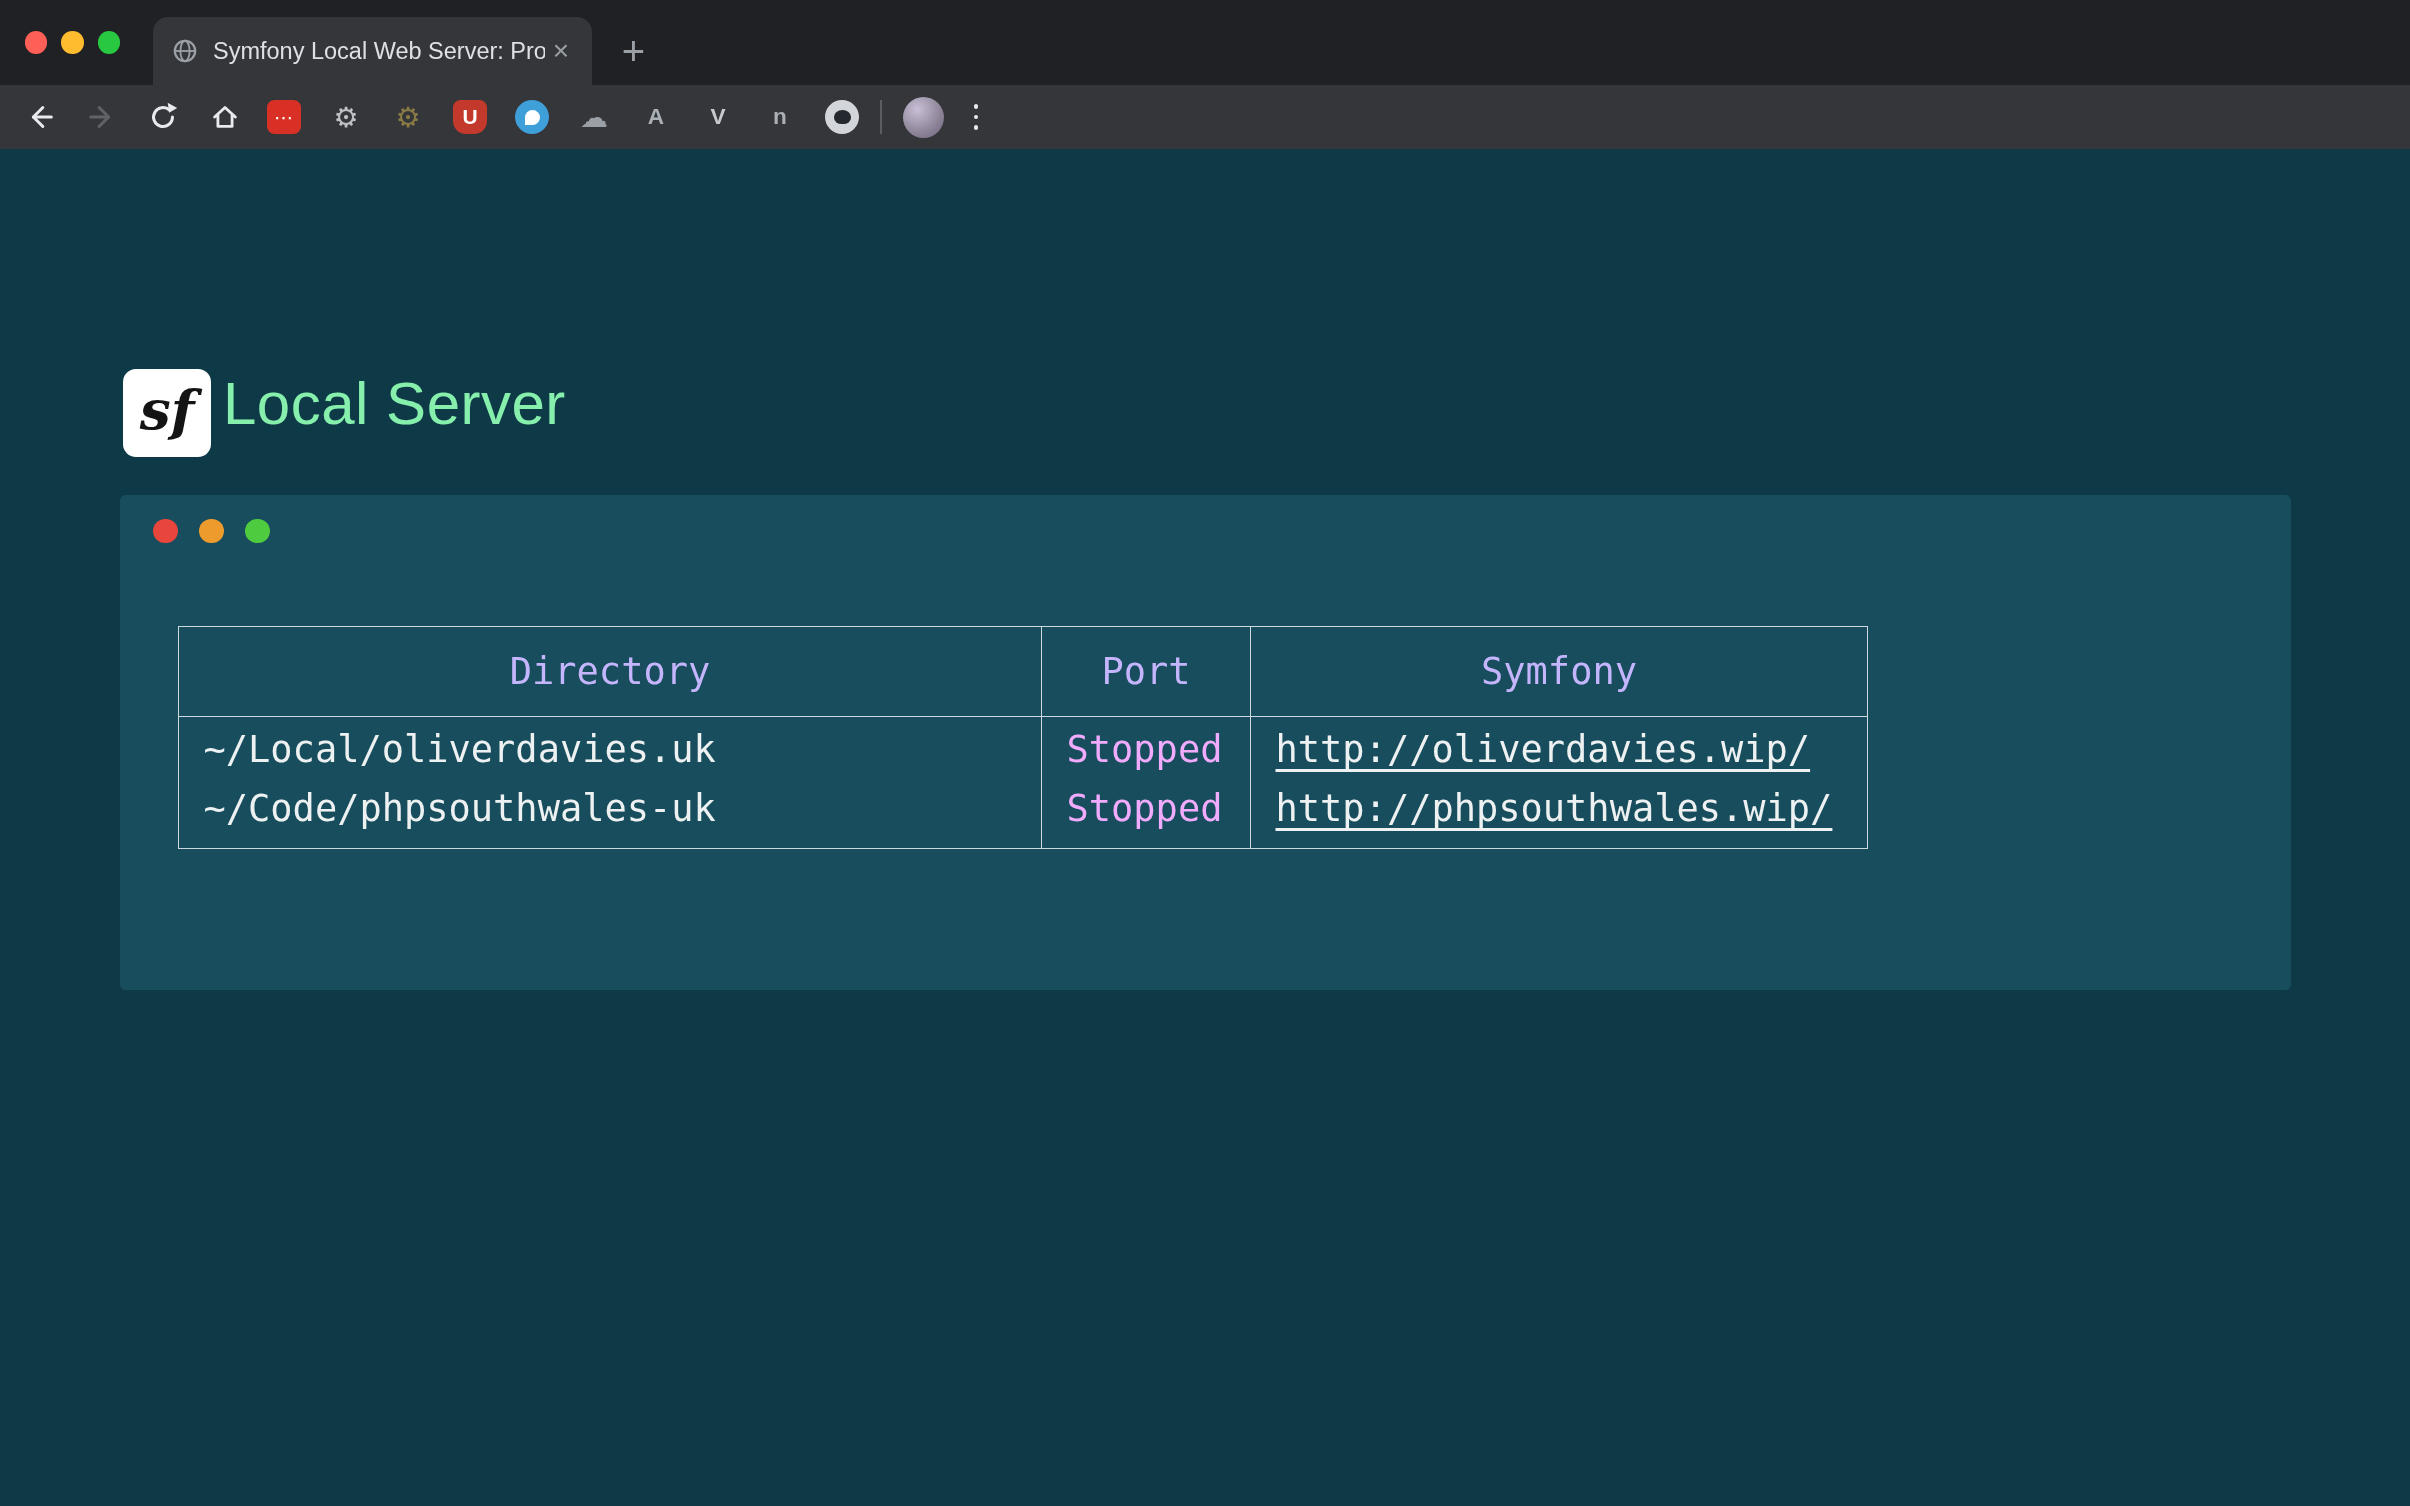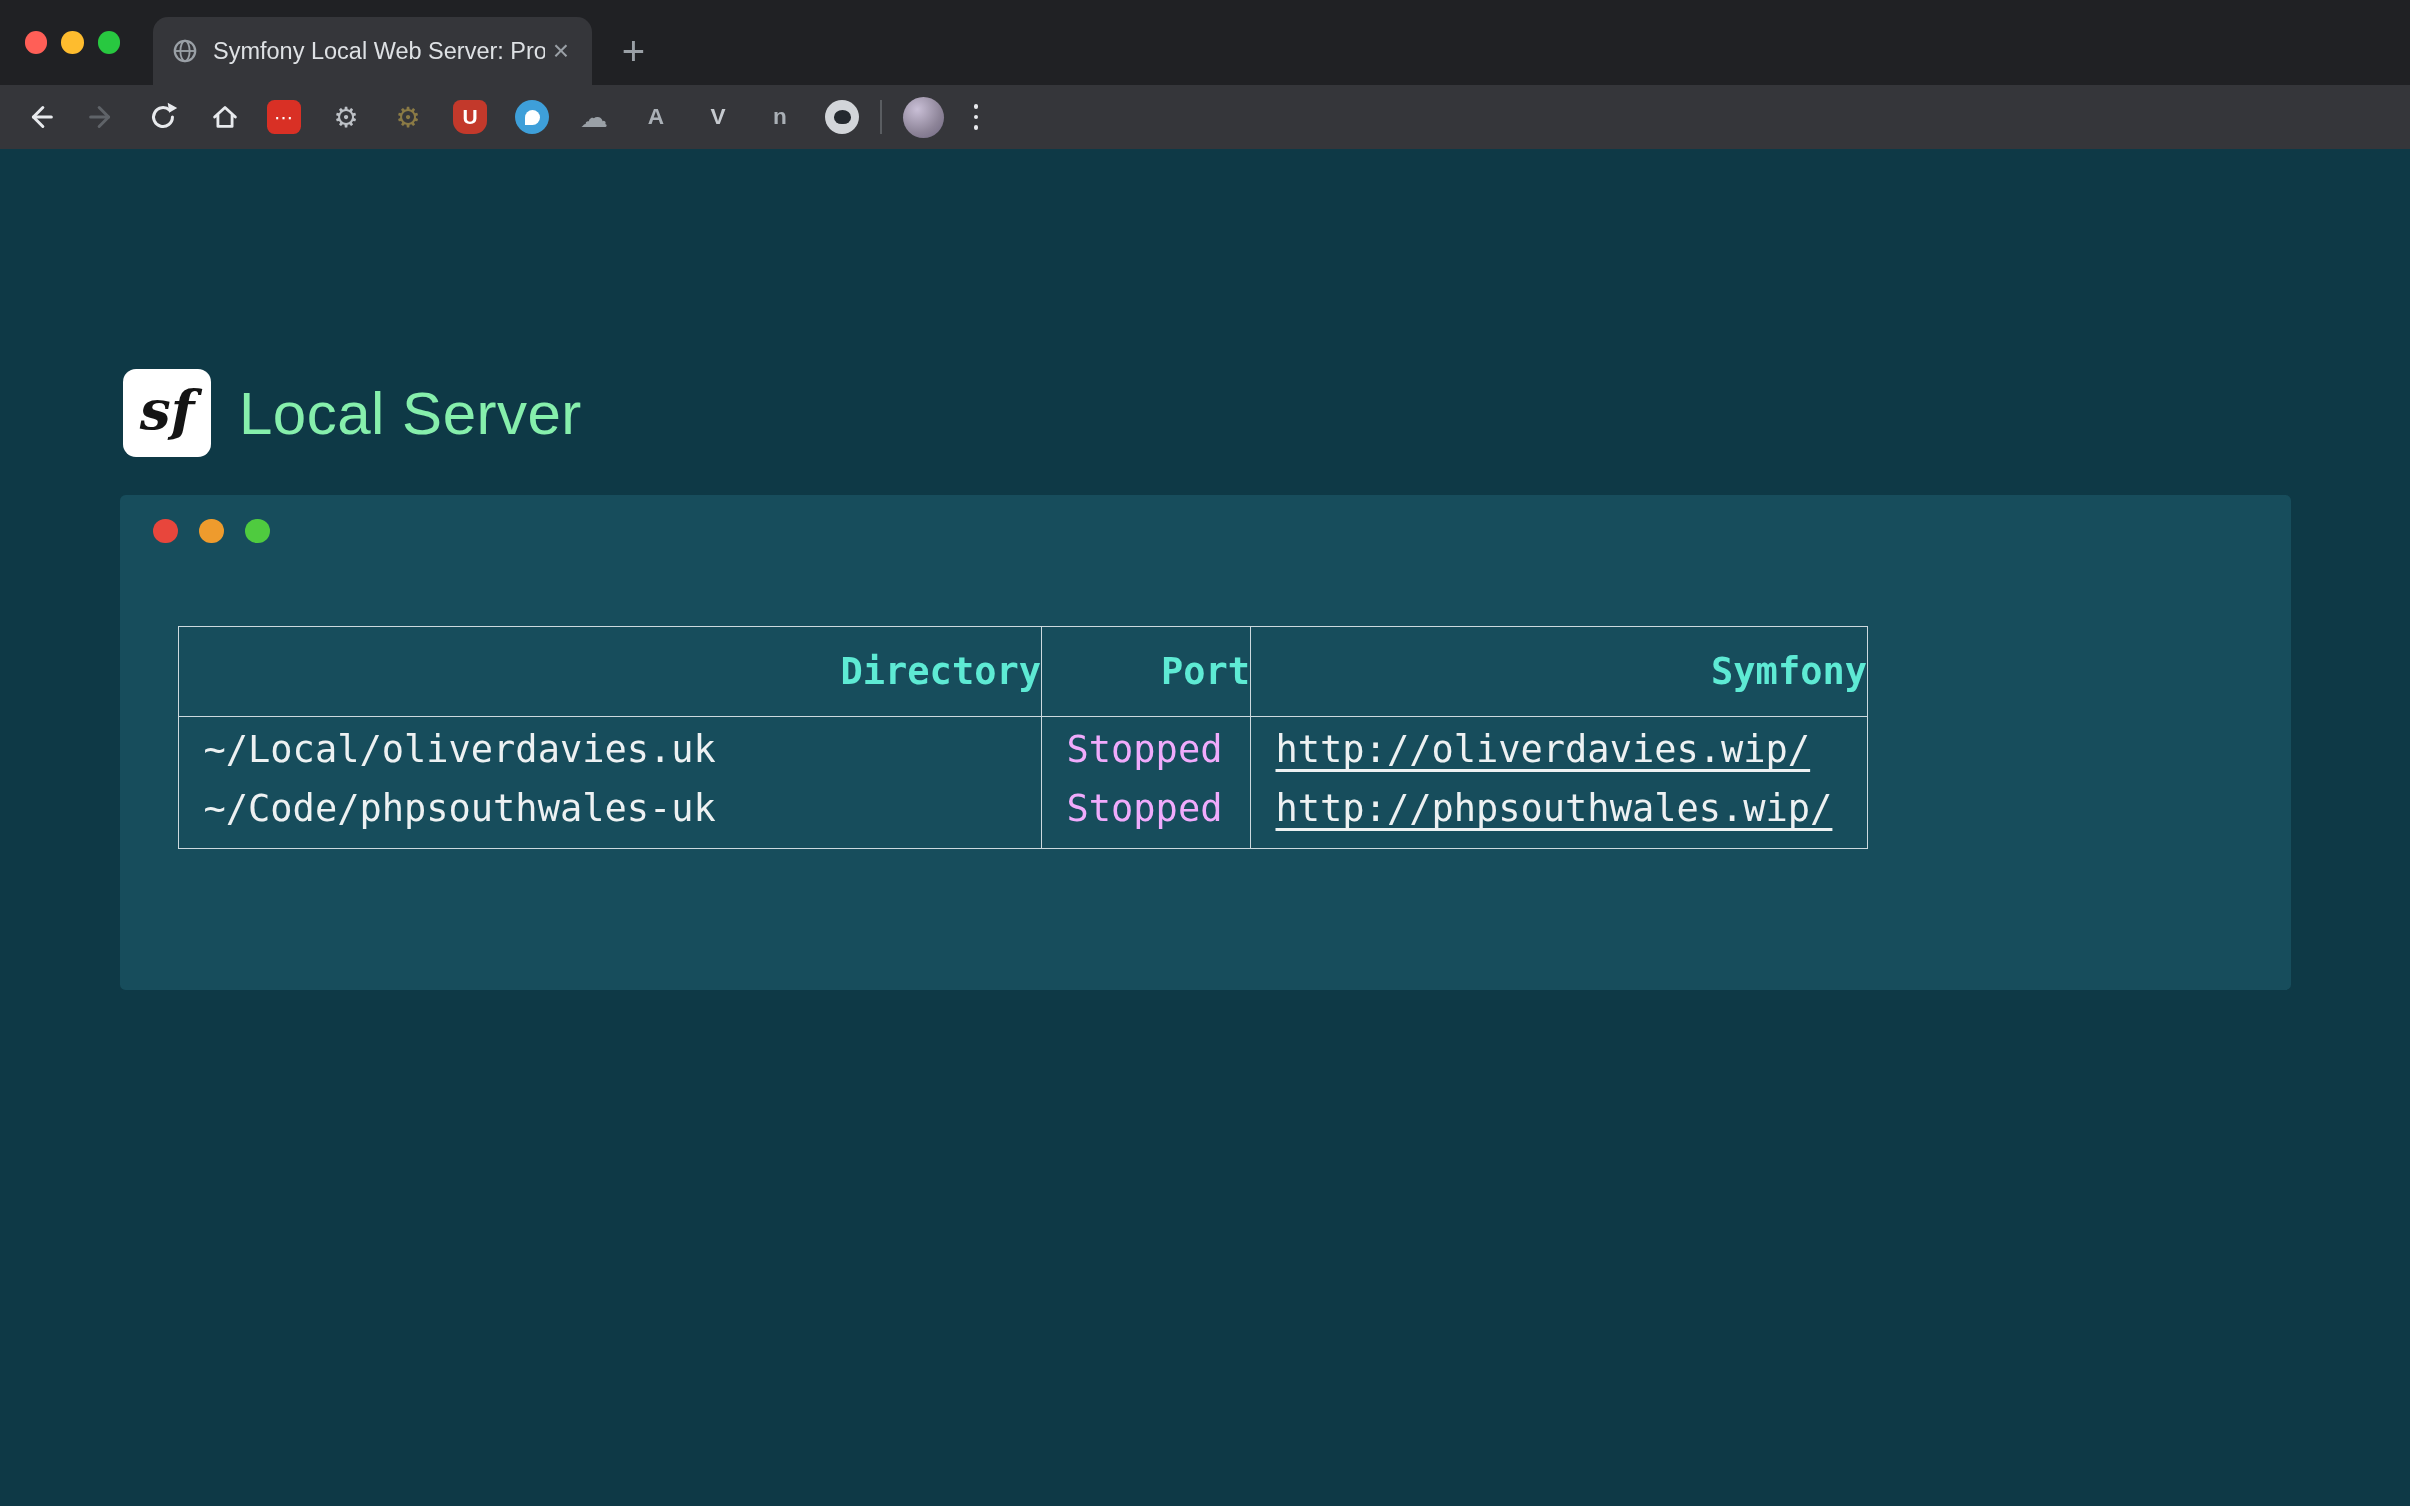--- a/index.html
+++ b/index.html
@@ -46,34 +46,34 @@
 
   .sep { width:1.9px; height:34px; background:#5a5d61; margin:0 21px; flex:0 0 auto; }
   .avatar { width:41px; height:41px; border-radius:50%; flex:0 0 auto;
             background:radial-gradient(circle at 35% 30%, #c9bfd6, #8d8498 60%, #6e6680); }
   .menu { width:38px; height:41px; margin-left:13px; display:flex; flex-direction:column; align-items:center;
           justify-content:center; gap:5.6px; flex:0 0 auto; }
   .menu i { width:4.7px; height:4.7px; border-radius:50%; background:#e8eaed; display:block; }
 
   
   .content { position:relative; height:1358px; background:#0e3946; }
-  .brand { position:absolute; left:123px; top:220px; display:flex; align-items:center; gap:28px; }
+  .brand { position:absolute; left:123px; top:220px; display:flex; gap:12px; }
   .logo { width:88px; height:88px; background:#fff; border-radius:13px; display:flex; align-items:center;
           justify-content:center; font:italic 700 55px "DejaVu Serif",serif; color:#141414; padding-bottom:7.5px; }
   .page-title { color:#86efac; font-size:60px; font-weight:400; letter-spacing:0.5px; }
 
   .panel { position:absolute; left:120px; top:346px; width:2171px; height:495px; background:#174d5c; border-radius:5.6px; }
   .panel-dots { position:absolute; left:33px; top:23.5px; display:flex; gap:21.7px; }
   .pd { width:24.5px; height:24.5px; border-radius:50%; }
   .pd.red{ background:#e8463c; } .pd.orange{ background:#ee9b2d; } .pd.green{ background:#4fcb3f; }
 
   table.servers { position:absolute; left:58px; top:131px; border-collapse:collapse; table-layout:fixed;
                   font-family:"DejaVu Sans Mono",monospace; font-size:37px; color:#edf1f2;
                   border:1.9px solid #cdd9de; }
-  table.servers th { height:90px; color:#5eead4; font-weight:bold; text-align:right;
+  table.servers th { height:90px; color:#c4b5fd; font-weight:normal; text-align:center;
                      border-bottom:1.9px solid #cdd9de; border-left:1.9px solid #cdd9de; }
   table.servers th:first-child { border-left:none; }
   table.servers td { height:66px; padding-left:24.5px; text-align:left; vertical-align:middle;
                      border-left:1.9px solid #cdd9de; white-space:nowrap; }
   table.servers td:first-child { border-left:none; }
   table.servers tr:last-child td { padding-bottom:13px; }
   td.port-stopped { color:#f0abfc; }
   a.mono-link { color:#edf1f2; text-decoration:underline; text-decoration-thickness:2.8px; text-underline-offset:6.6px; cursor:pointer; }
 
   svg { display:block; }

